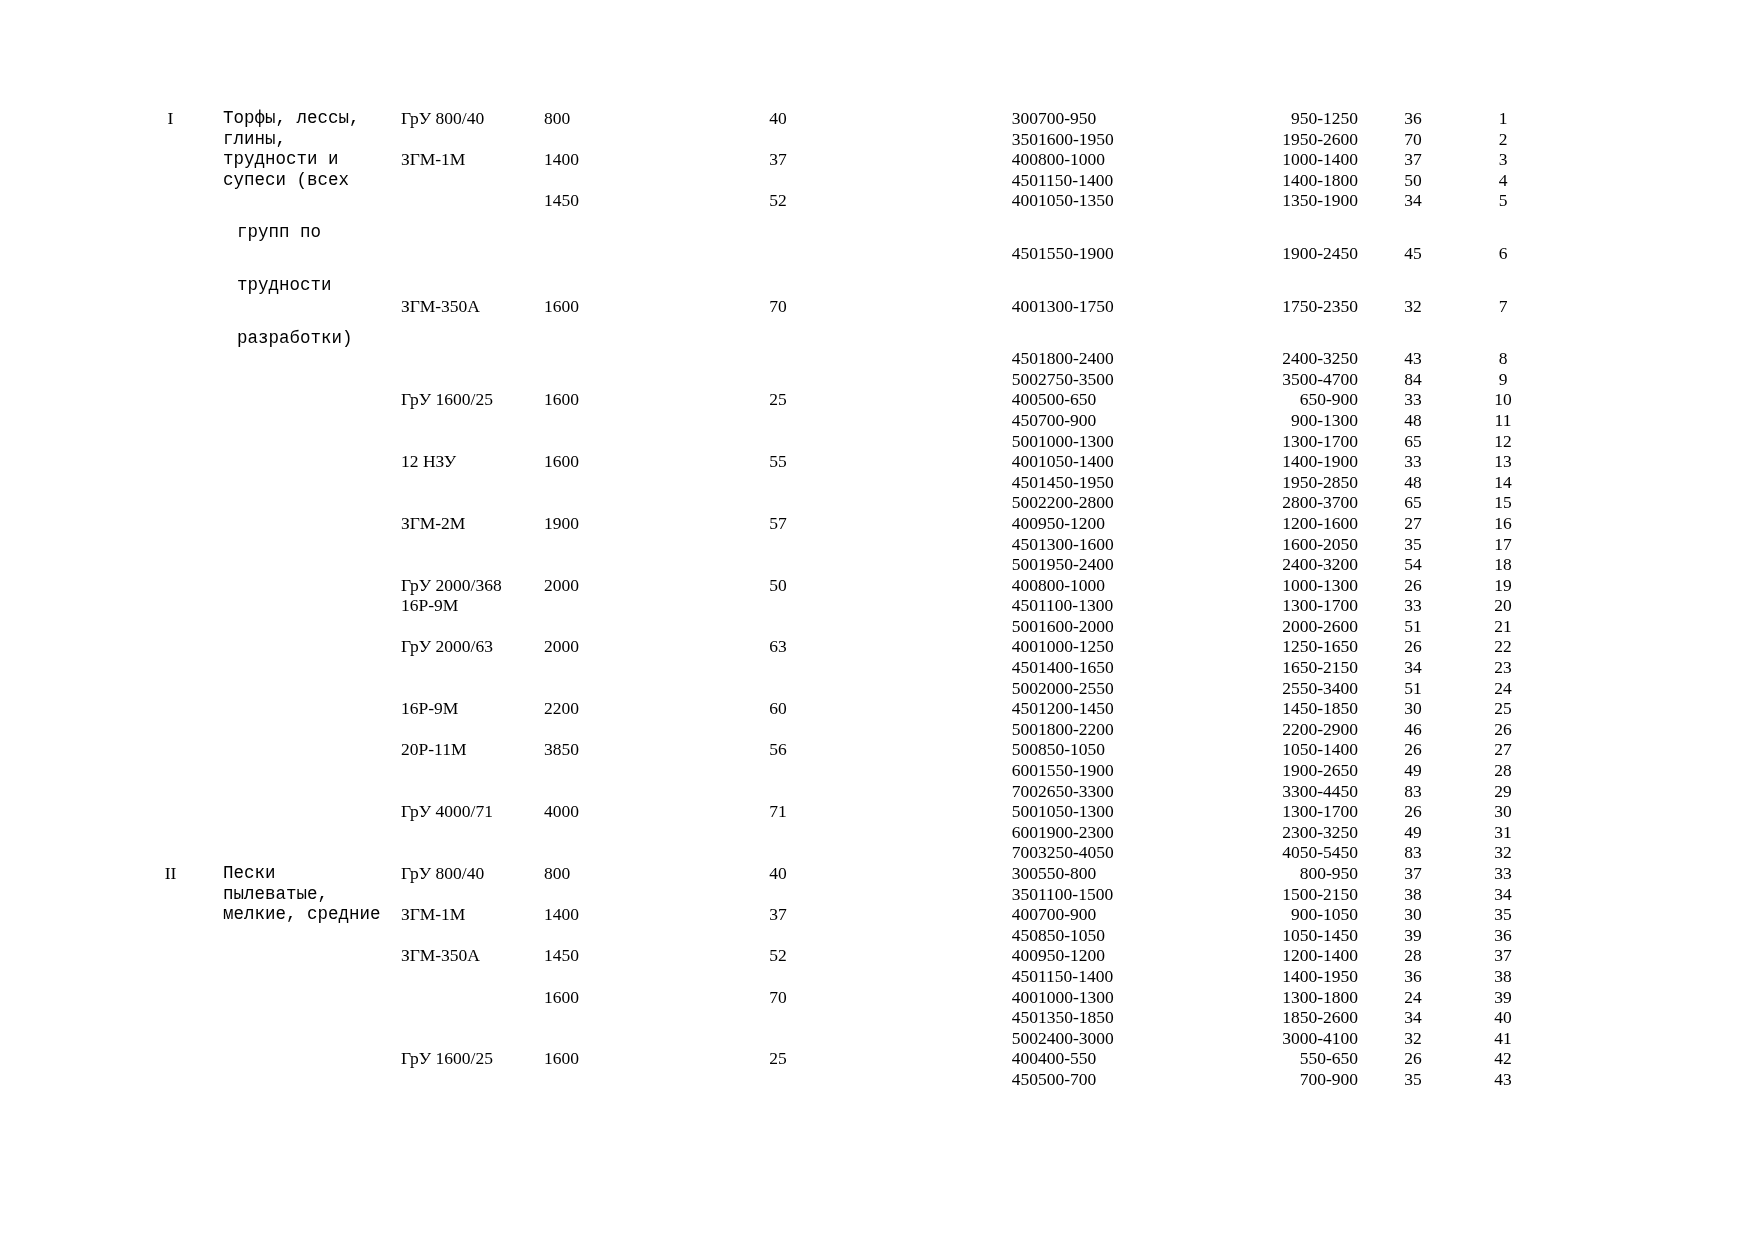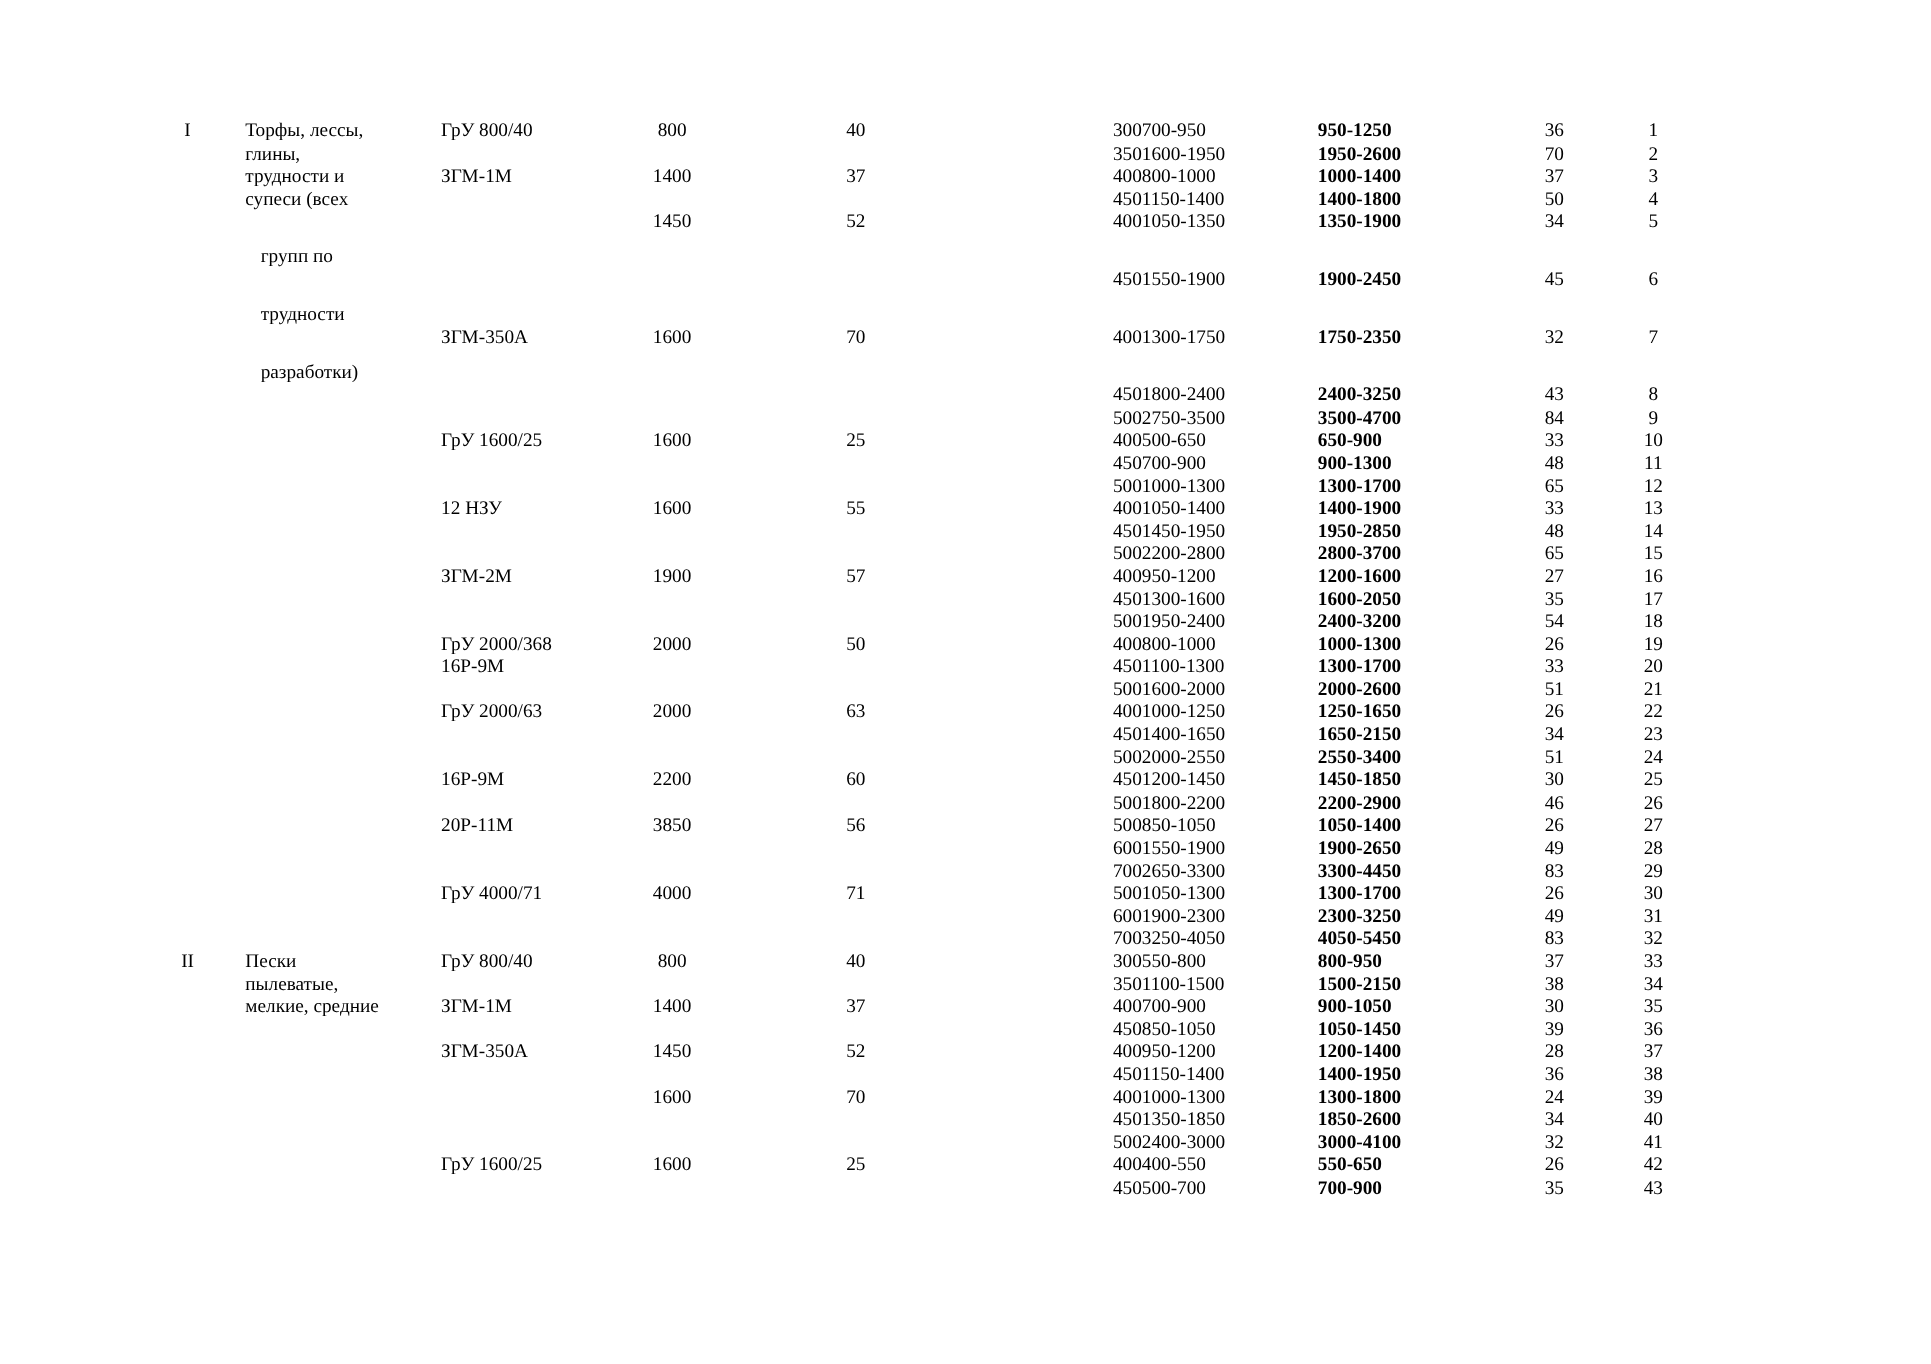--- a/index.html
+++ b/index.html
@@ -33,27 +33,27 @@
     line-height: 1.28;
     table-layout: fixed;
   }
   table.doc-table td {
     padding: 0;
     vertical-align: top;
     border: none;
   }
   
   .col-roman   { width: 105px; border-left: 1.4px solid #000; border-right: 1.4px solid #000; text-align: center; }
-  .col-soil    { width: 178px; border-right: 1.4px solid #000; padding-left: 14px; }
+  .col-soil    { width: 178px; border-right: 1.4px solid #000; padding-left: 14px; font-family: Liberation Mono, monospace; }
   .col-machine { width: 143px; border-right: 1.4px solid #000; padding-left: 8px; }
-  .col-num1    { width: 134px; border-right: 1.4px solid #000; text-align: center; }
+  .col-num1    { width: 134px; border-right: 1.4px solid #000; }
   .col-num2    { width: 200px; border-right: 1.4px solid #000; text-align: center; }
   .col-depth   { width: 160px; border-right: 1.4px solid #000; text-align: right; }
   .col-range1  { width: 160px; border-right: 1.4px solid #000; text-align: left; }
-  .col-range2  { width: 160px; border-right: 1.4px solid #000; text-align: left; font-weight: bold; }
+  .col-range2  { width: 160px; border-right: 1.4px solid #000; text-align: right; }
   .col-last    { width: 110px; border-right: 1.4px solid #000; text-align: center; }
   .col-idx     { width: 70px; border-right: 1.4px solid #000; text-align: center; }
 
   .row-line { height: 20.6px; }
   .cellline { height: 20.6px; line-height: 20.6px; white-space: nowrap; }
   .indent { padding-left: 14px; margin-top: 32px; }
 </style>
 </head>
 <body>
 

